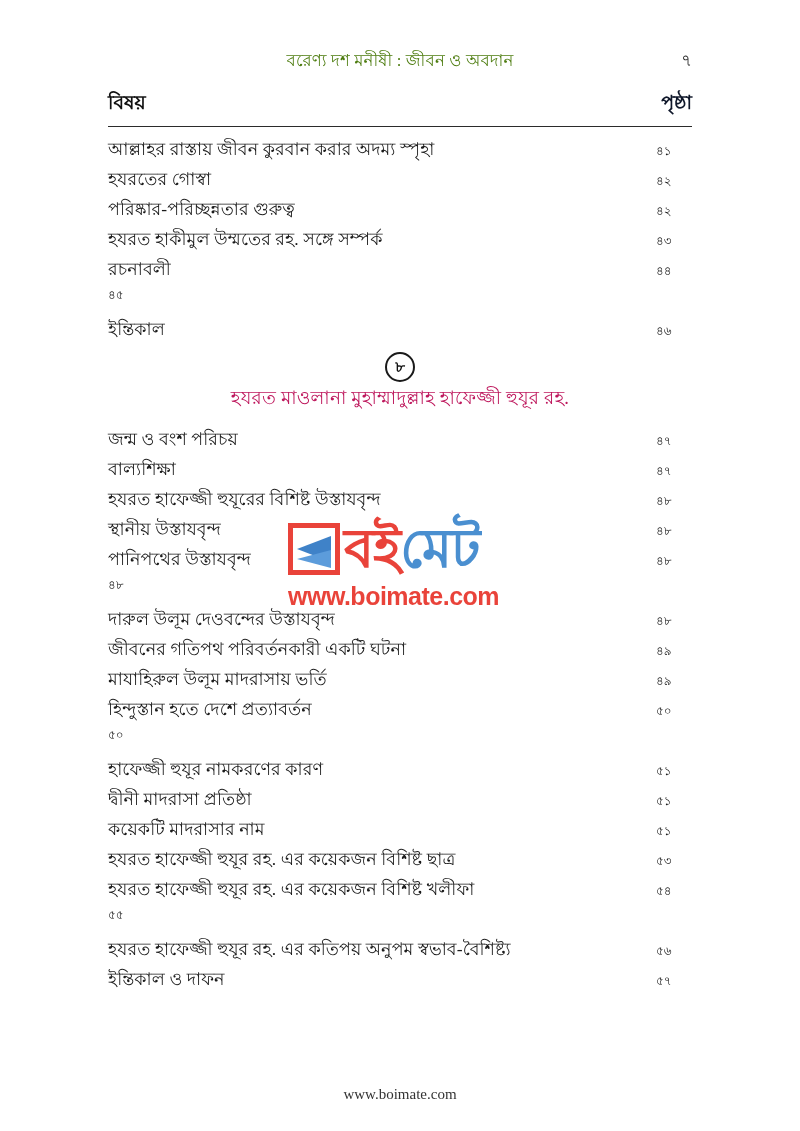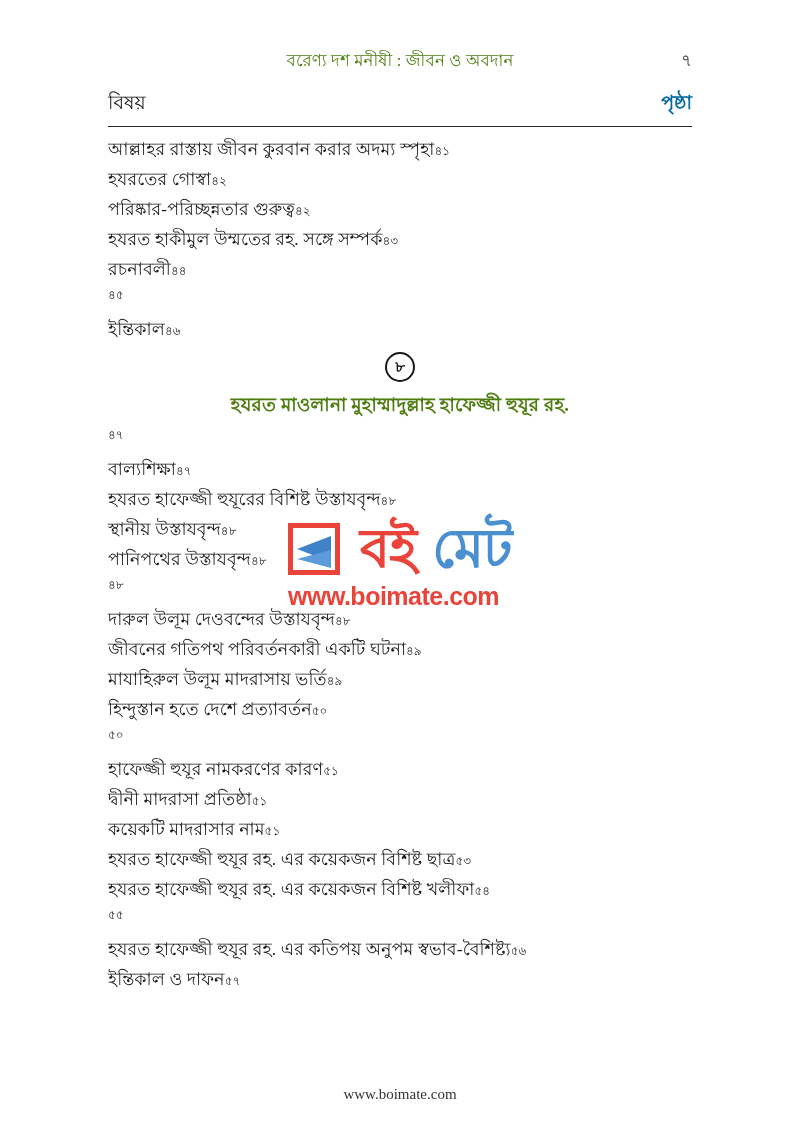--- a/index.html
+++ b/index.html
@@ -54,30 +54,30 @@
     left: 108px;
     top: 88px;
     width: 584px;
     height: 30px;
   }
   .col-head-subject {
     position: absolute;
     left: 0;
     top: 0;
     font-size: 19px;
-    font-weight: 400;
+    font-weight: 700;
     color: #111;
   }
   .col-head-page {
     position: absolute;
     right: 0;
     top: 0;
     font-size: 19px;
     font-weight: 600;
-    color: #0369a1;
+    color: #0f172a;
   }
 
   .rule {
     position: absolute;
     left: 108px;
     width: 584px;
     height: 1px;
     background: #2b2b2b;
   }
   .rule-top { top: 126px; }
@@ -87,20 +87,21 @@
     position: absolute;
     left: 108px;
     width: 584px;
     top: 136px;
   }
   .toc-group { display: block; }
   .toc-row {
     position: relative;
     display: flex;
     align-items: baseline;
+    justify-content: space-between;
     height: 30px;
   }
   .toc-title {
     font-size: 17.5px;
     color: #1a1a1a;
     white-space: nowrap;
     letter-spacing: 0.1px;
   }
   .toc-page {
     font-size: 12px;
@@ -124,24 +125,24 @@
     border-radius: 50%;
     display: flex;
     align-items: center;
     justify-content: center;
     font-size: 15px;
     font-weight: 700;
     line-height: 1;
     color: #111;
   }
   .chapter-title {
-    margin-top: 9px;
+    margin-top: 2px;
     font-size: 18.5px;
-    font-weight: 700;
-    color: #4d7c0f;
+    font-weight: 400;
+    color: #be185d;
     letter-spacing: 0.2px;
   }
 
   
   .watermark {
     position: absolute;
     left: 288px;
     top: 512px;
     width: 258px;
     height: 108px;
@@ -186,21 +187,20 @@
     width: 0; height: 0;
     border-top: 9px solid transparent;
     border-bottom: 9px solid transparent;
     border-right: 34px solid #4f94d8;
   }
   .wm-word {
     font-size: 54px;
     font-weight: 700;
     line-height: 1;
     letter-spacing: -1px;
-    margin-left: 16px;
   }
   .wm-word-a { color: #e8342a; }
   .wm-word-b { color: #3b86cd; }
   .wm-url {
     position: absolute;
     left: 0;
     top: 70px;
     font-family: "Liberation Sans", sans-serif;
     font-size: 25px;
     font-weight: 700;
@@ -269,20 +269,21 @@
         </div>
       </div>
 
     <div class="chapter-block">
       <div class="chapter-number-circle">৮</div>
       <div class="chapter-title">হযরত মাওলানা মুহাম্মাদুল্লাহ হাফেজ্জী হুযূর রহ.</div>
     </div>
 
     <div class="toc-group" id="group-after">
         <div class="toc-row">
+          <span class="toc-title">জন্ম ও বংশ পরিচয়</span>
           <span class="toc-page">৪৭</span>
         </div>
         <div class="toc-row">
           <span class="toc-title">বাল্যশিক্ষা</span>
           <span class="toc-page">৪৭</span>
         </div>
         <div class="toc-row">
           <span class="toc-title">হযরত হাফেজ্জী হুযূরের বিশিষ্ট উস্তাযবৃন্দ</span>
           <span class="toc-page">৪৮</span>
         </div>

